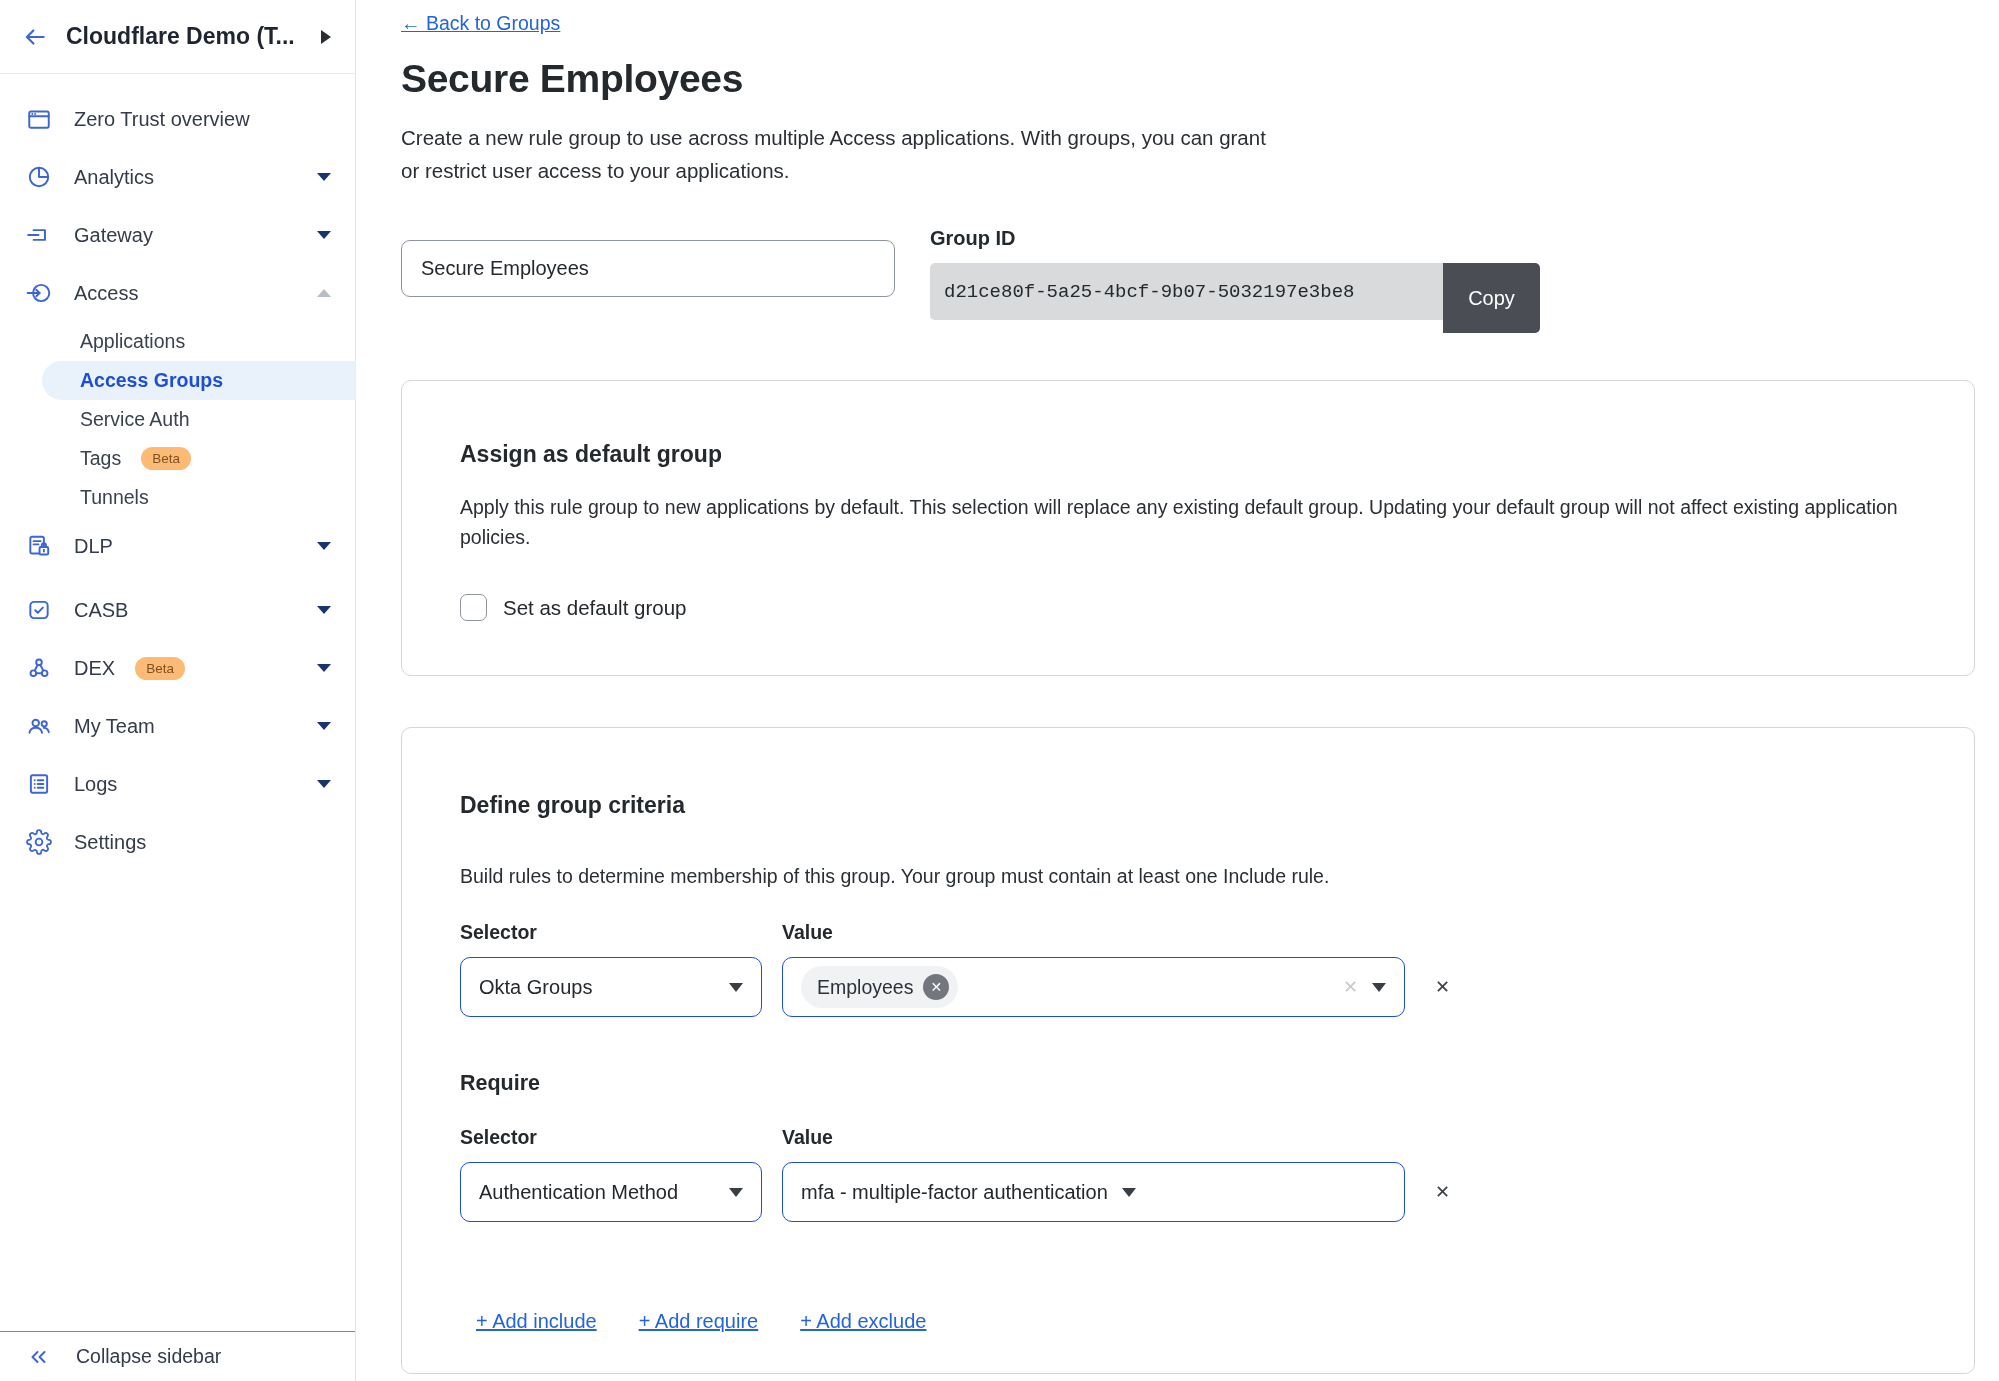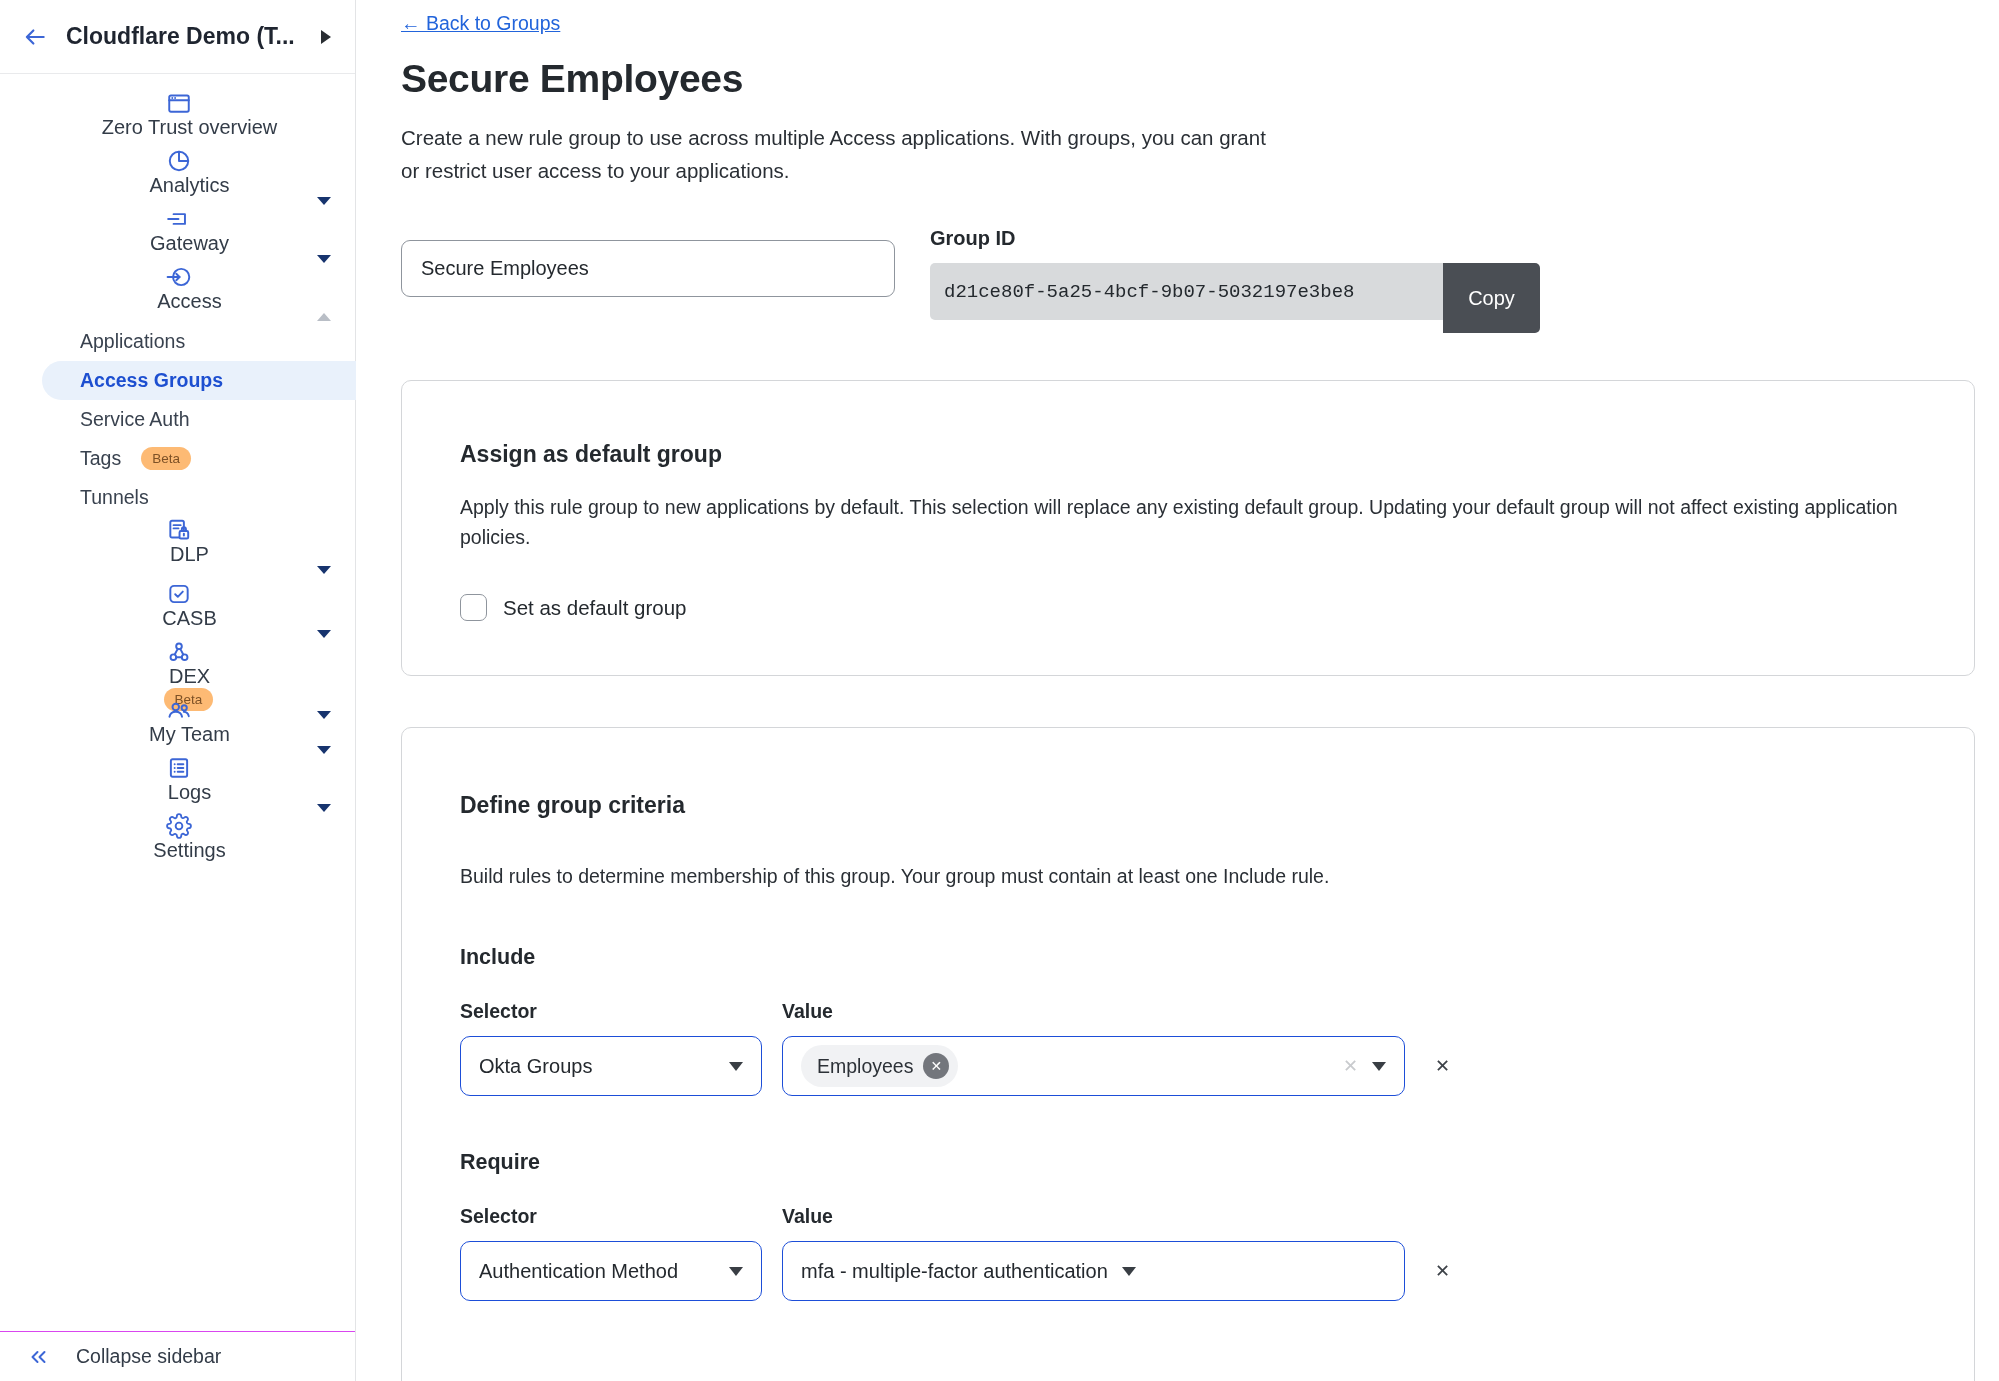--- a/index.html
+++ b/index.html
@@ -11,21 +11,21 @@
   .sidebar { position:relative; width:356px; height:100%; background:#fff;
     border-right:1px solid #e3e4e6; flex:0 0 356px; }
   .sb-header { height:74px; display:flex; align-items:center; padding:0 24px 0 22px;
     border-bottom:1px solid #e9eaec; }
   .sb-header .back { width:26px; height:26px; flex:0 0 26px; cursor:pointer; }
   .sb-header .acct { flex:1; margin-left:18px; font-size:23px; font-weight:700;
     color:#1f2530; white-space:nowrap; overflow:hidden; }
   .tri-right { width:0; height:0; border-top:7px solid transparent; border-bottom:7px solid transparent;
     border-left:10px solid #2a2e33; }
   .sb-nav { padding-top:16px; }
-  .sb-item { height:58px; display:flex; align-items:center; padding:0 24px 0 26px; cursor:pointer;flex-direction:column; }
+  .sb-item { height:58px; display:flex; align-items:center; padding:0 24px 0 26px; cursor:pointer; }
   .sb-item .ic { width:26px; height:26px; flex:0 0 26px; }
   .sb-item .lb { margin-left:22px; font-size:20px; color:#333c48; }
   .chev { margin-left:auto; width:0; height:0; }
   .chev.down { border-left:7px solid transparent; border-right:7px solid transparent;
     border-top:8px solid #17346e; }
   .chev.up { border-left:7px solid transparent; border-right:7px solid transparent;
     border-bottom:8px solid #b9bec6; }
   .sb-sub { }
   .sb-subitem { height:39px; display:flex; align-items:center; padding-left:80px;
     font-size:19.5px; color:#39424f; cursor:pointer; }
@@ -293,21 +293,20 @@
       <div class="check-row">
         <div class="checkbox"></div>
         <div class="check-label">Set as default group</div>
       </div>
     </div>
 
     <div class="card card2">
       <div class="card-title">Define group criteria</div>
       <div class="card-body">Build rules to determine membership of this group. Your group must contain at least one Include rule.</div>
 
-      <div class="section-label">Include</div>
       <div class="cols-labels">
         <div class="l1">Selector</div>
         <div class="l2">Value</div>
       </div>
       <div class="rule-row">
         <div class="select-box sel-selector">
           <span class="txt">Okta Groups</span>
           <span class="caret"></span>
         </div>
         <div class="select-box sel-value">

